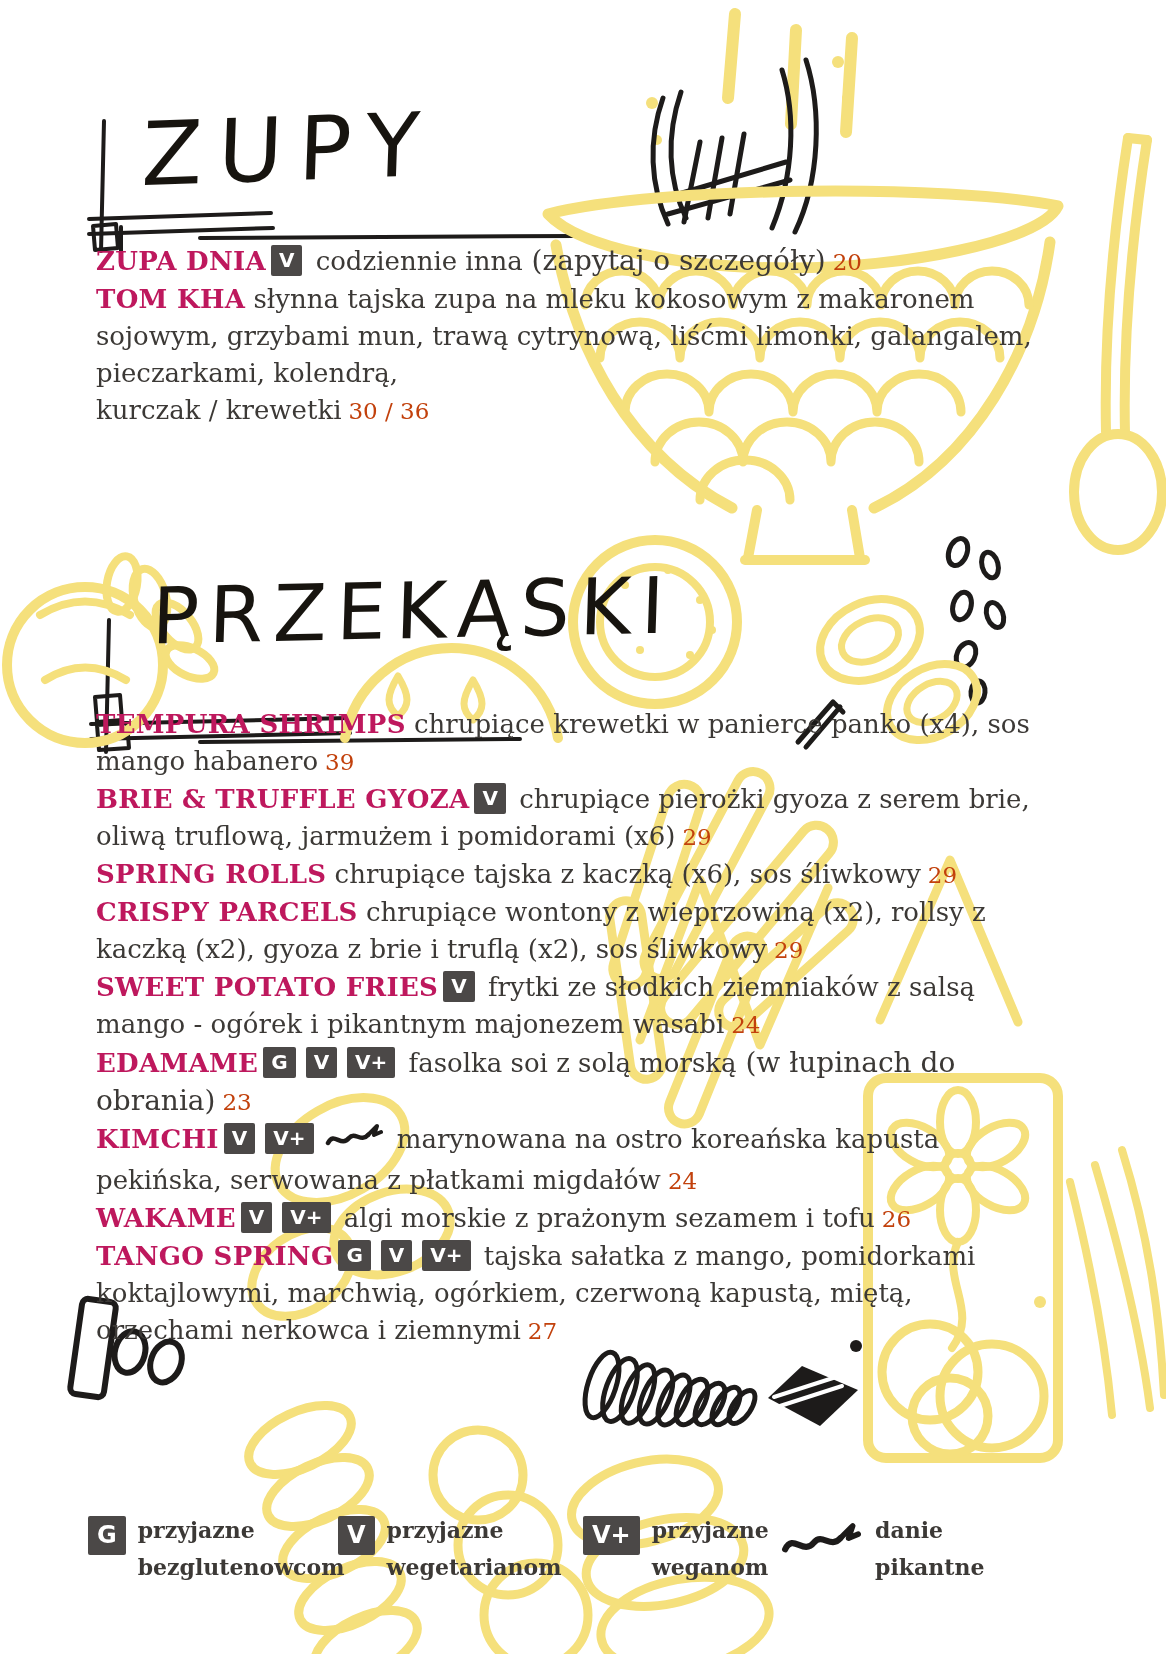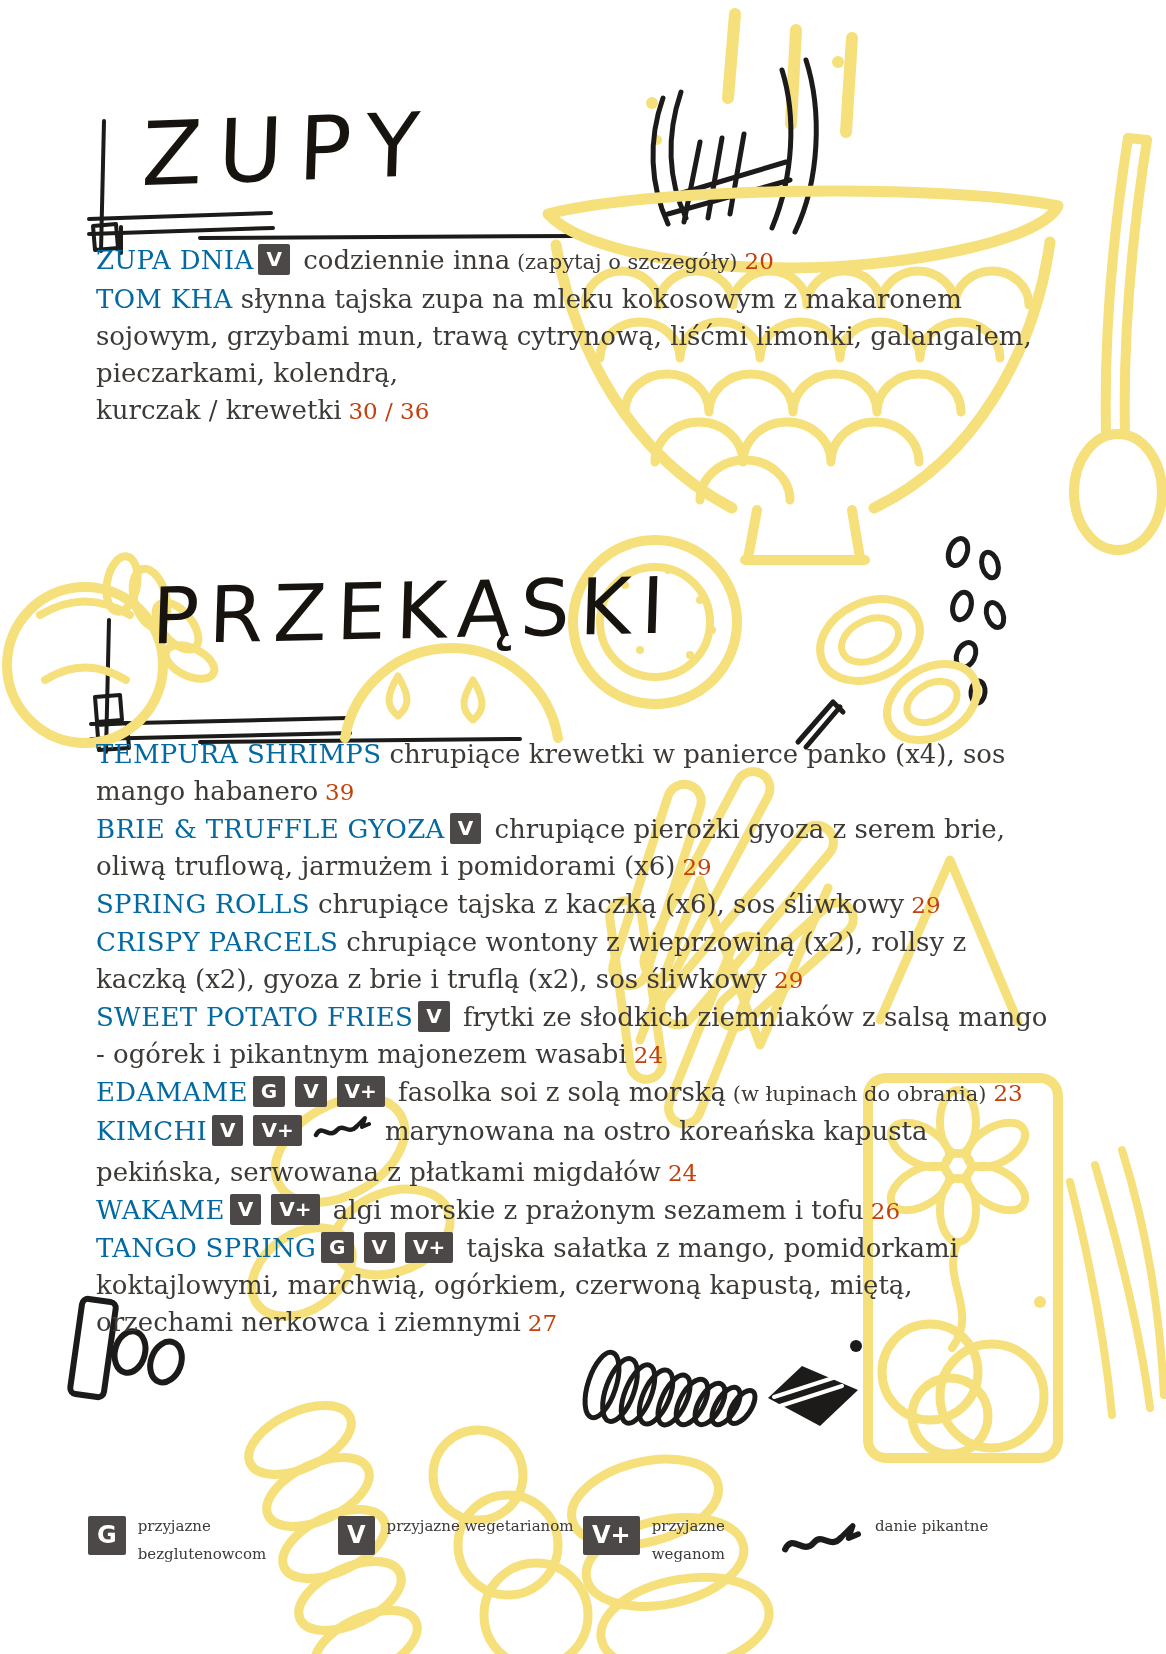--- a/index.html
+++ b/index.html
@@ -21,41 +21,41 @@
   .hand-title{
     position:absolute;z-index:2;
     font-family:"DejaVu Sans","Liberation Sans",sans-serif;
     color:#17140f;font-weight:400;white-space:nowrap;
   }
   #zupy-title{left:142px;top:98px;font-size:88px;letter-spacing:16px;transform:rotate(-2deg) skewX(-4deg);}
   #przekaski-title{left:152px;top:566px;font-size:78px;letter-spacing:10px;transform:rotate(-1.2deg) skewX(-3deg);}
 
   .menu-block{position:absolute;z-index:2;width:952px;left:96px;}
   #zupy-items{top:242px;}
-  #przekaski-items{top:736px;}
+  #przekaski-items{top:706px;}
 
   .item{margin:0;font-size:26px;line-height:37px;color:var(--text,#3c3936);}
-  .item .name{font-weight:400;color:#0369a1;letter-spacing:.3px;}
+  .item .name{font-weight:700;color:#be185d;letter-spacing:.3px;}
   .item .desc{}
-  .item .note{font-size:21px;}
+  .item .note{font-size:28px;}
   .item .price{font-size:23px;color:#c2410c;margin-left:7px;}
   .badge{
     display:inline-block;background:var(--badge,#4b4847);color:#fff;
     font-family:"DejaVu Sans","Liberation Sans",sans-serif;
     font-size:20px;font-weight:bold;line-height:1;
     padding:5px 8px 6px;margin:0 5px;border-radius:2px;
     vertical-align:3px;letter-spacing:0;
   }
   .spicy-wrap{display:inline-block;margin:0 6px;vertical-align:-4px;}
 
   
   #legend{position:absolute;z-index:2;left:88px;top:1512px;width:1040px;display:flex;align-items:flex-start;}
   .legend-item{display:flex;align-items:flex-start;}
   .legend-item .badge{font-size:24px;padding:7px 9px 8px;margin:4px 12px 0 0;}
-  .legend-label{font-size:15px;line-height:28px;color:#3c3936;}
+  .legend-label{font-size:22px;line-height:37px;color:#3c3936;font-weight:bold;}
   .li-g{width:250px;}
   .li-v{width:245px;}
   .li-vplus{width:198px;}
   .li-spicy{width:220px;}
   .legend-spicy-icon{margin:8px 14px 0 0;}
 </style>
 </head>
 <body>
 
 <div class="page">

